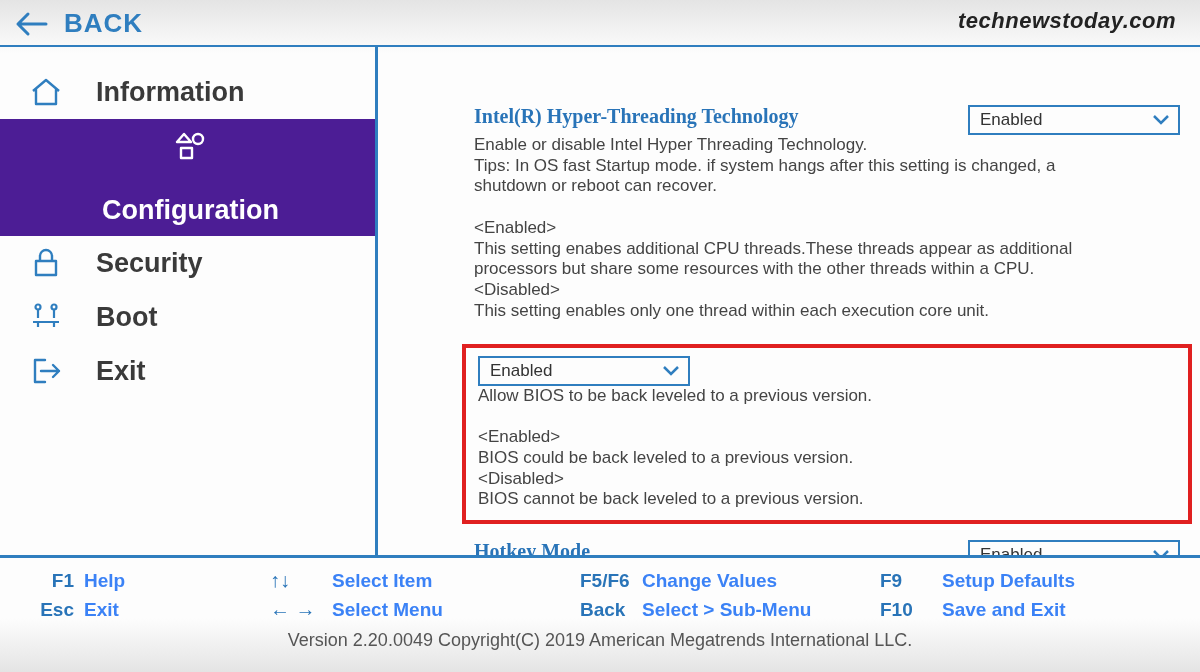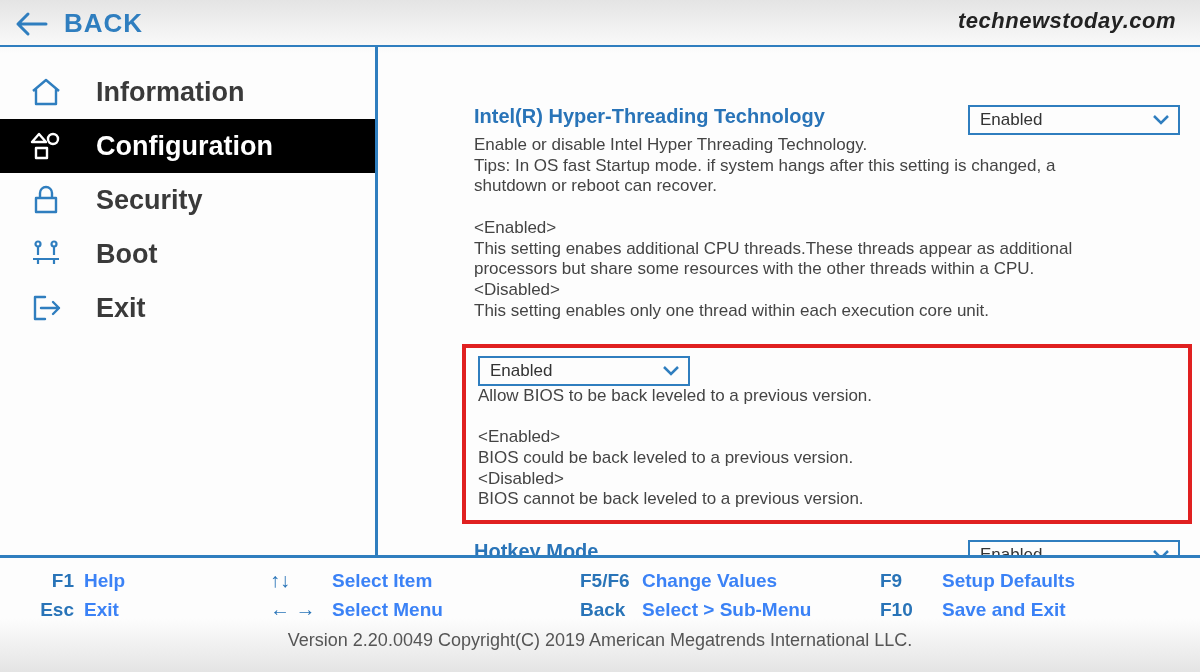--- a/index.html
+++ b/index.html
@@ -51,22 +51,23 @@
     display: flex;
     align-items: center;
     gap: 32px;
     padding: 10px 22px 10px 28px;
     font-size: 27px;
     font-weight: 700;
     color: #3a3a3a;
     cursor: pointer;
   }
   .side-item.active {
-    background: #000000;
+    background: #4c1d95;
     color: #fff;
+    flex-direction: column;
   }
   .side-item .icon { width: 36px; height: 34px; display:flex; align-items:center; justify-content:center; }
   .side-item .icon svg { stroke: #2f7ebf; }
   .side-item.active .icon svg { stroke: #fff; }
   .content {
     flex: 1;
     padding: 58px 20px 0 96px;
     position: relative;
     overflow: hidden;
   }
@@ -74,20 +75,21 @@
   .setting-head {
     display: flex;
     justify-content: space-between;
     align-items: flex-start;
   }
   .setting-title {
     color: #2974b8;
     font-weight: 700;
     font-size: 20px;
     margin-bottom: 4px;
+    font-family: Liberation Serif, serif;
   }
   .setting-desc {
     color: #444;
     font-size: 17px;
     line-height: 1.22;
     max-width: 610px;
     white-space: pre-line;
   }
   .dropdown {
     border: 2px solid #2f7ebf;

